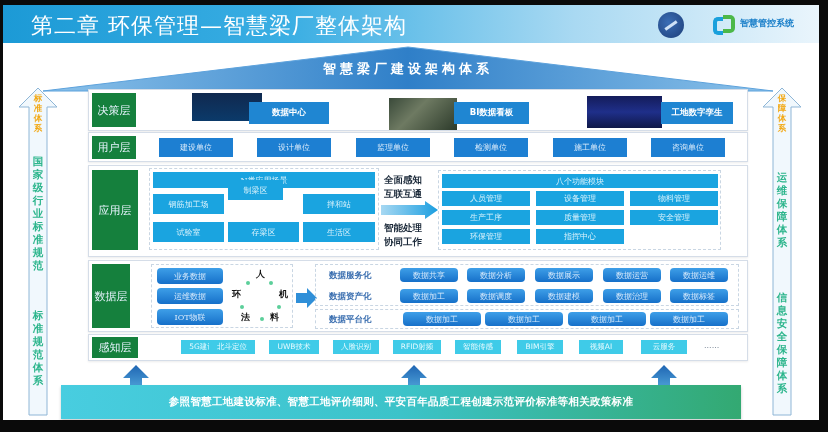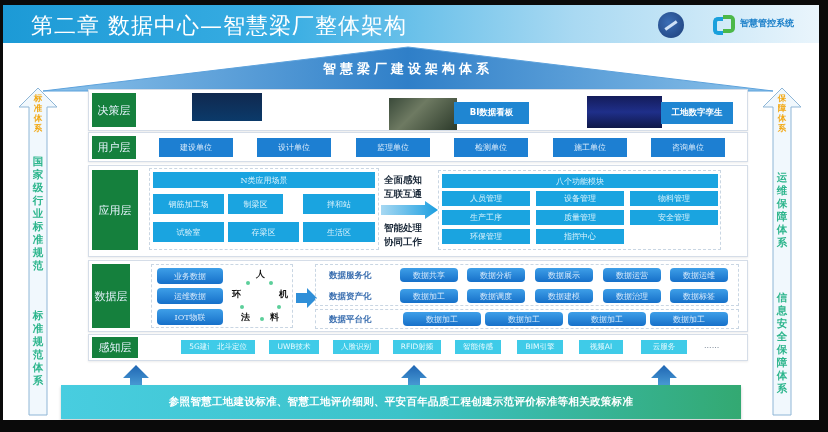--- a/index.html
+++ b/index.html
@@ -44,21 +44,21 @@
   .bottom-bar { position: absolute; left: 58px; top: 380px; width: 680px; height: 34px; background: linear-gradient(90deg, #48cde0 0%, #3cc3c9 50%, #33a972 100%); box-shadow: 0 2px 3px rgba(0,0,0,0.2); }
   .bottom-text { position: absolute; left: 0; top: 10px; width: 680px; text-align: center; color: #ffffff; font-size: 10.5px; font-weight: bold; font-family: "DejaVu Serif", serif; letter-spacing: 0.3px; white-space: nowrap; }
   .up-arrow { position: absolute; width: 26px; height: 32px; }
 </style>
 </head>
 <body>
 
 <div class="slide">
 
   <div class="titlebar">
-    <div class="title">第二章  数据中心—智慧梁厂整体架构</div>
+    <div class="title">第二章  环保管理—智慧梁厂整体架构</div>
     <div class="logo1"></div>
     <div class="logo2">
         <div class="a"></div>
         <div class="b"></div>
       </div>
     <div class="logo2-text">智慧管控系统</div>
   </div>
 
   <div class="roof">
     <svg width="730" height="48" viewBox="0 0 730 48">
@@ -90,20 +90,21 @@
     </svg>
     <div class="side-text top" style="top:6px;">保<br>障<br>体<br>系<br></div>
     <div class="side-text mid" style="top:84px;">运<br>维<br>保<br>障<br>体<br>系<br></div>
     <div class="side-text mid" style="top:204px;">信<br>息<br>安<br>全<br>保<br>障<br>体<br>系<br></div>
   </div>
 
   <div class="layer" style="top:84px; height:42px;">
     <div class="layer-label" style="top:3px; width:44px; height:34px; font-size:11px;">决策层</div>
 
     <div class="thumb" style="left:103px; top:3px; width:70px; height:28px; background:linear-gradient(180deg,#10294f,#0b3a6a);"></div>
+    <div class="dec-btn" style="left:160px; top:12px; width:80px; height:22px;">数据中心</div>
 
     <div class="thumb" style="left:300px; top:8px; width:68px; height:32px; background:linear-gradient(135deg,#3a4a3a,#6e7a62 40%,#2c3a2a);"></div>
     <div class="dec-btn" style="left:365px; top:12px; width:75px; height:22px;">BI数据看板</div>
 
     <div class="thumb" style="left:498px; top:6px; width:75px; height:32px; background:linear-gradient(180deg,#141c5a,#1f2f8a 50%,#0f1848);"></div>
     <div class="dec-btn" style="left:572px; top:12px; width:72px; height:22px;">工地数字孪生</div>
   </div>
 
   <div class="layer" style="top:127px; height:30px;">
     <div class="layer-label" style="top:3px; width:44px; height:23px; font-size:11px;">用户层</div>
@@ -114,21 +115,21 @@
     <div class="blue-btn" style="left:464px; top:5px; width:74px; height:19px;">施工单位</div>
     <div class="blue-btn" style="left:562px; top:5px; width:74px; height:19px;">咨询单位</div>
   </div>
 
   <div class="layer" style="top:160px; height:92px;">
     <div class="layer-label" style="top:4px; width:46px; height:80px; font-size:11px;">应用层</div>
 
     <div class="dashed" style="left:60px; top:2px; width:230px; height:82px;"></div>
     <div class="cyan-btn" style="left:64px; top:6px; width:222px; height:16px;">N类应用场景</div>
     <div class="cyan-btn" style="left:64px; top:28px; width:71px; height:20px;">钢筋加工场</div>
-    <div class="cyan-btn" style="left:139px; top:28px; width:55px; height:20px;font-family:Liberation Mono, monospace;">制梁区</div>
+    <div class="cyan-btn" style="left:139px; top:14px; width:55px; height:20px;font-family:Liberation Mono, monospace;">制梁区</div>
     <div class="cyan-btn" style="left:214px; top:28px; width:72px; height:20px;">拌和站</div>
     <div class="cyan-btn" style="left:64px; top:56px; width:71px; height:20px;">试验室</div>
     <div class="cyan-btn" style="left:139px; top:56px; width:71px; height:20px;">存梁区</div>
     <div class="cyan-btn" style="left:214px; top:56px; width:72px; height:20px;">生活区</div>
 
     <div class="mid-text" style="left:295px; top:8px;">全面感知</div>
     <div class="mid-text" style="left:295px; top:22px;">互联互通</div>
     <svg style="position:absolute; left:292px; top:35px;" width="58" height="18" viewBox="0 0 58 18">
       <defs>
           <linearGradient id="ag" x1="0" x2="1">

